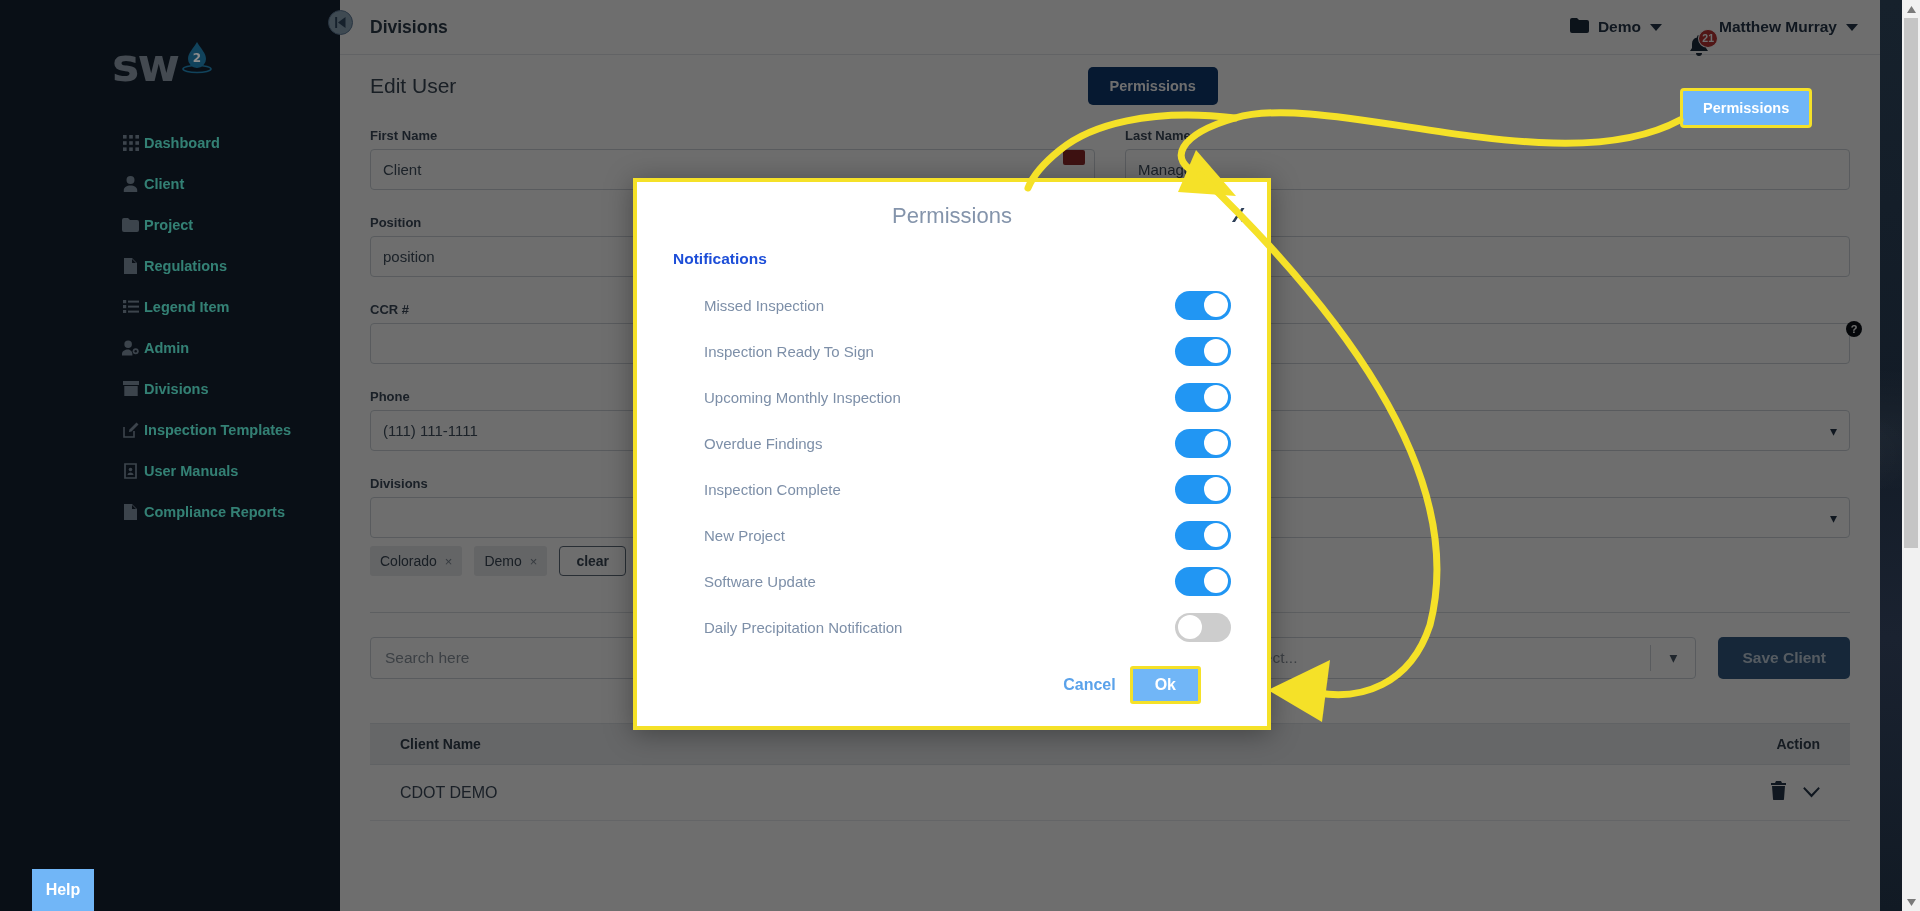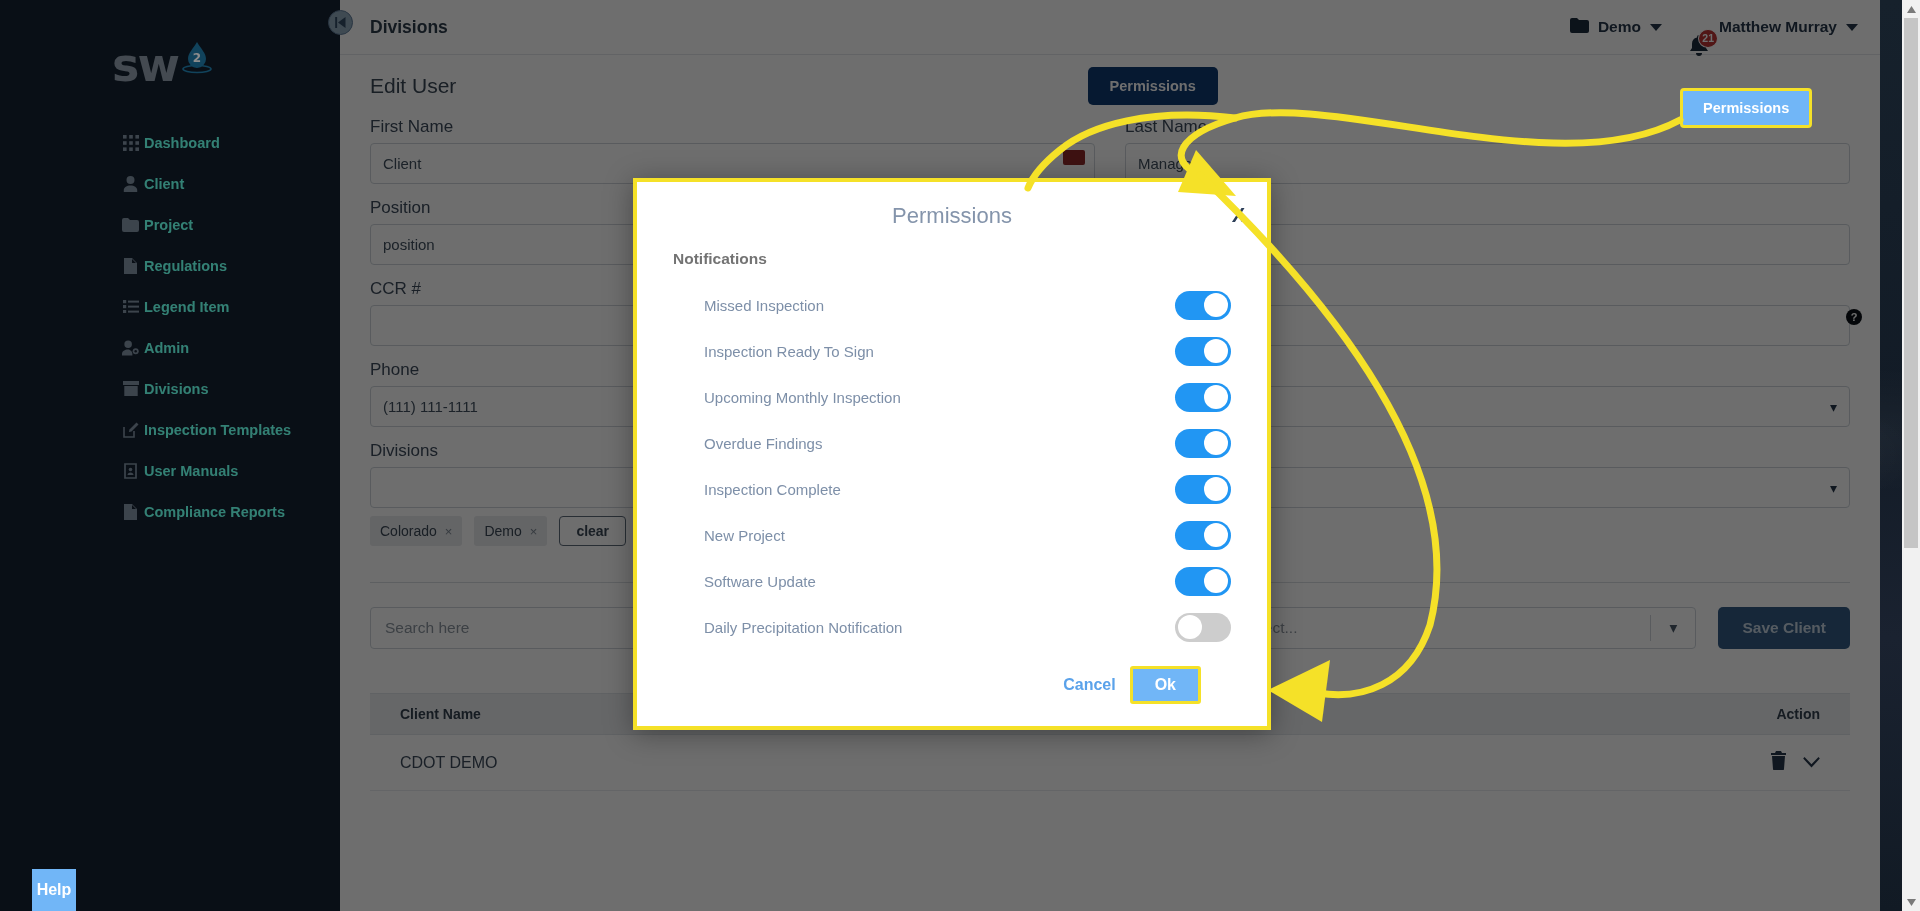--- a/index.html
+++ b/index.html
@@ -107,21 +107,21 @@
     font-family: "Liberation Sans", sans-serif;
   }
   .btn-hl {
     background: #71b6f7; color: #fff; border: 3px solid #f5e128; border-radius: 4px;
     padding: 9px 20px; font-size: 14.5px; font-weight: 700; cursor: pointer;
     font-family: "Liberation Sans", sans-serif;
   }
 
   .form-grid { display: grid; grid-template-columns: 1fr 1fr; column-gap: 30px; }
   .fg { margin-bottom: 14px; position: relative; }
-  .fg label { display: block; font-size: 17px; font-weight: 400; color: #3d4b5c; margin-bottom: 6px; }
+  .fg label { display: block; font-size: 13px; font-weight: 700; color: #3d4b5c; margin-bottom: 6px; margin-top: 11px; }
   .fld {
     width: 100%; height: 41px; border: 1px solid #ced4da; border-radius: 4px;
     background: #fff; padding: 0 12px; font-size: 15px; color: #41505f;
     display: flex; align-items: center; font-family: "Liberation Sans", sans-serif;
   }
   .fld.sel { justify-content: space-between; }
   .fld .chev { color:#27374a; font-size:14px;}
   .fld-flag { position: absolute; right: 10px; top: 33px; width: 22px; height: 15px; background: #8f2b2b; border-radius:2px;}
   .help-dot { position: absolute; right: -12px; top: 30px; width: 16px; height: 16px; border-radius: 50%; background: #0c1218; color: #fff; font-size: 11px; font-weight: 700; display:flex;align-items:center;justify-content:center;}
 
@@ -157,21 +157,21 @@
     height: 42px; padding: 0 30px; font-size: 14px; font-weight: 700; color: #33414f;
   }
   .trow {
     display: flex; justify-content: space-between; align-items: center;
     height: 56px; padding: 0 30px; font-size: 16px; color: #3d4b5c; border-bottom:1px solid #e8ebee;
   }
   .trow .actions { display: flex; align-items: center; gap: 16px; color:#27374a; }
 
   
   .help-btn {
-    position: absolute; left: 32px; bottom: 0; width: 44px; height: 42px;
+    position: absolute; left: 32px; bottom: 0; width: 62px; height: 42px;
     background: #71b6f7; color: #fff; font-size: 16px; font-weight: 600;
     display: flex; align-items: center; justify-content: center; z-index: 8;
   }
 
   
   .scrollbar {
     position: absolute; right: 0; top: 0; width: 18px; height: 911px;
     background: #f1f1f1; z-index: 8;
   }
   .sb-arrow { width:18px;height:18px;display:flex;align-items:center;justify-content:center;background:#f1f1f1;}
@@ -182,21 +182,21 @@
   
   .modal {
     position: absolute; left: 633px; top: 178px; width: 638px; height: 552px;
     background: #fff; border: 4px solid #f5e128; z-index: 20;
     box-shadow: 0 4px 26px rgba(0,0,0,.35);
   }
   .modal-head { position: relative; height: 68px; display: flex; align-items: center; justify-content: center; }
   .modal-title { font-size: 22px; color: #8494ab; }
   .modal-x { position: absolute; right: 22px; top: 22px; font-size: 20px; color: #2d3f58; font-weight: 600; cursor: pointer; }
   .modal-body { padding: 0 36px; }
-  .notif-head { font-size: 15.5px; font-weight: 700; color: #737373; margin-bottom: 14px; }
+  .notif-head { font-size: 15.5px; font-weight: 700; color: #1d4ed8; margin-bottom: 14px; }
   .notif-row {
     display: flex; align-items: center; justify-content: space-between;
     height: 46px; padding-left: 31px;
   }
   .notif-label { font-size: 15px; color: #7d8fa8; }
 
   .toggle { width: 56px; height: 29px; border-radius: 15px; background: #2196f3; position: relative; cursor: pointer; flex:0 0 56px;}
   .toggle .knob { position: absolute; top: 2.5px; left: 29px; width: 24px; height: 24px; border-radius: 50%; background: #fff; }
   .toggle.off { background: #cdcdcd; }
   .toggle.off .knob { left: 2.5px; }

